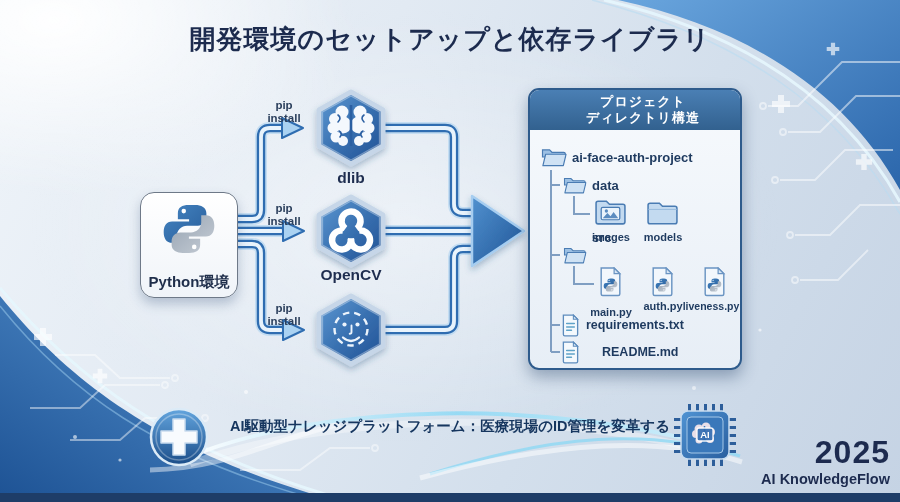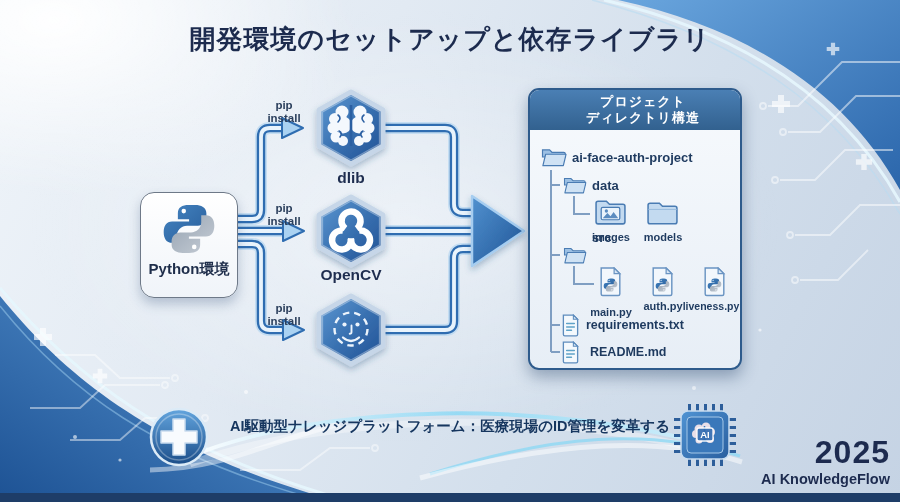--- a/index.html
+++ b/index.html
@@ -11,21 +11,21 @@
     background:
       radial-gradient(ellipse 430px 250px at 6% 4%, rgba(255,255,255,.95), rgba(255,255,255,0) 70%),
       radial-gradient(ellipse 520px 300px at 45% 45%, rgba(255,255,255,.45), rgba(255,255,255,0) 72%);}
   .title{position:absolute;left:0;top:22px;width:900px;text-align:center;
          font-size:26px;font-weight:bold;color:#1c2b4e;letter-spacing:1px;}
   
   .python-box{position:absolute;left:140px;top:192px;width:96px;height:104px;
     background:linear-gradient(#ffffff,#f0f4f9);border:1.5px solid #6e7988;border-radius:14px;
     box-shadow:0 6px 12px rgba(40,70,110,.28);display:flex;flex-direction:column;align-items:center;}
   .python-box .logo{margin-top:9px;}
-  .python-box .lbl{font-size:15px;font-weight:bold;color:#1e2d4a;margin-top:4px;}
+  .python-box .lbl{font-size:15px;font-weight:bold;color:#1e2d4a;margin-top:17px;}
   
   .pip{position:absolute;width:64px;text-align:center;font-size:11.5px;font-weight:bold;
        color:#2b3f5c;line-height:12.5px;transform:translate(-50%,-50%);}
   
   .hex-label{position:absolute;transform:translate(-50%,-50%);font-size:15.5px;font-weight:bold;color:#1e2d4f;white-space:nowrap;}
   
   .panel{position:absolute;left:528px;top:88px;width:214px;height:282px;border-radius:11px;
     border:2px solid #2e5b8c;overflow:hidden;background:linear-gradient(#f7fafd,#e7eef6);
     box-shadow:0 7px 16px rgba(25,55,95,.38);box-sizing:border-box;}
   .panel-header{height:40px;background:linear-gradient(#4a7fb4,#32618f);color:#fff;
@@ -355,21 +355,21 @@
         </svg>
       <div class="tnode t11" style="left:150px;top:170px;width:62px;font-size:10.5px">liveness.py</div>
 
       <svg class="ticon" style="left:31px;top:184px" width="19" height="23" viewBox="0 0 20 24">
           <use href="#sym-file-doc"></use>
         </svg>
       <div class="tnode t12" style="left:56px;top:188px">requirements.txt</div>
       <svg class="ticon" style="left:31px;top:211px" width="19" height="23" viewBox="0 0 20 24">
           <use href="#sym-file-doc"></use>
         </svg>
-      <div class="tnode t12" style="left:60px;top:215px">README.md</div>
+      <div class="tnode t12" style="left:72px;top:215px">README.md</div>
     </div>
   </div>
 
   <div class="cross-wrap">
     <svg width="64" height="64" viewBox="0 0 64 64">
       <defs>
         <linearGradient id="crossGrad" x1="0" y1="0" x2="0" y2="1">
           <stop offset="0" stop-color="#63a5de"></stop>
             <stop offset="1" stop-color="#1b4d89"></stop>
         </linearGradient>

